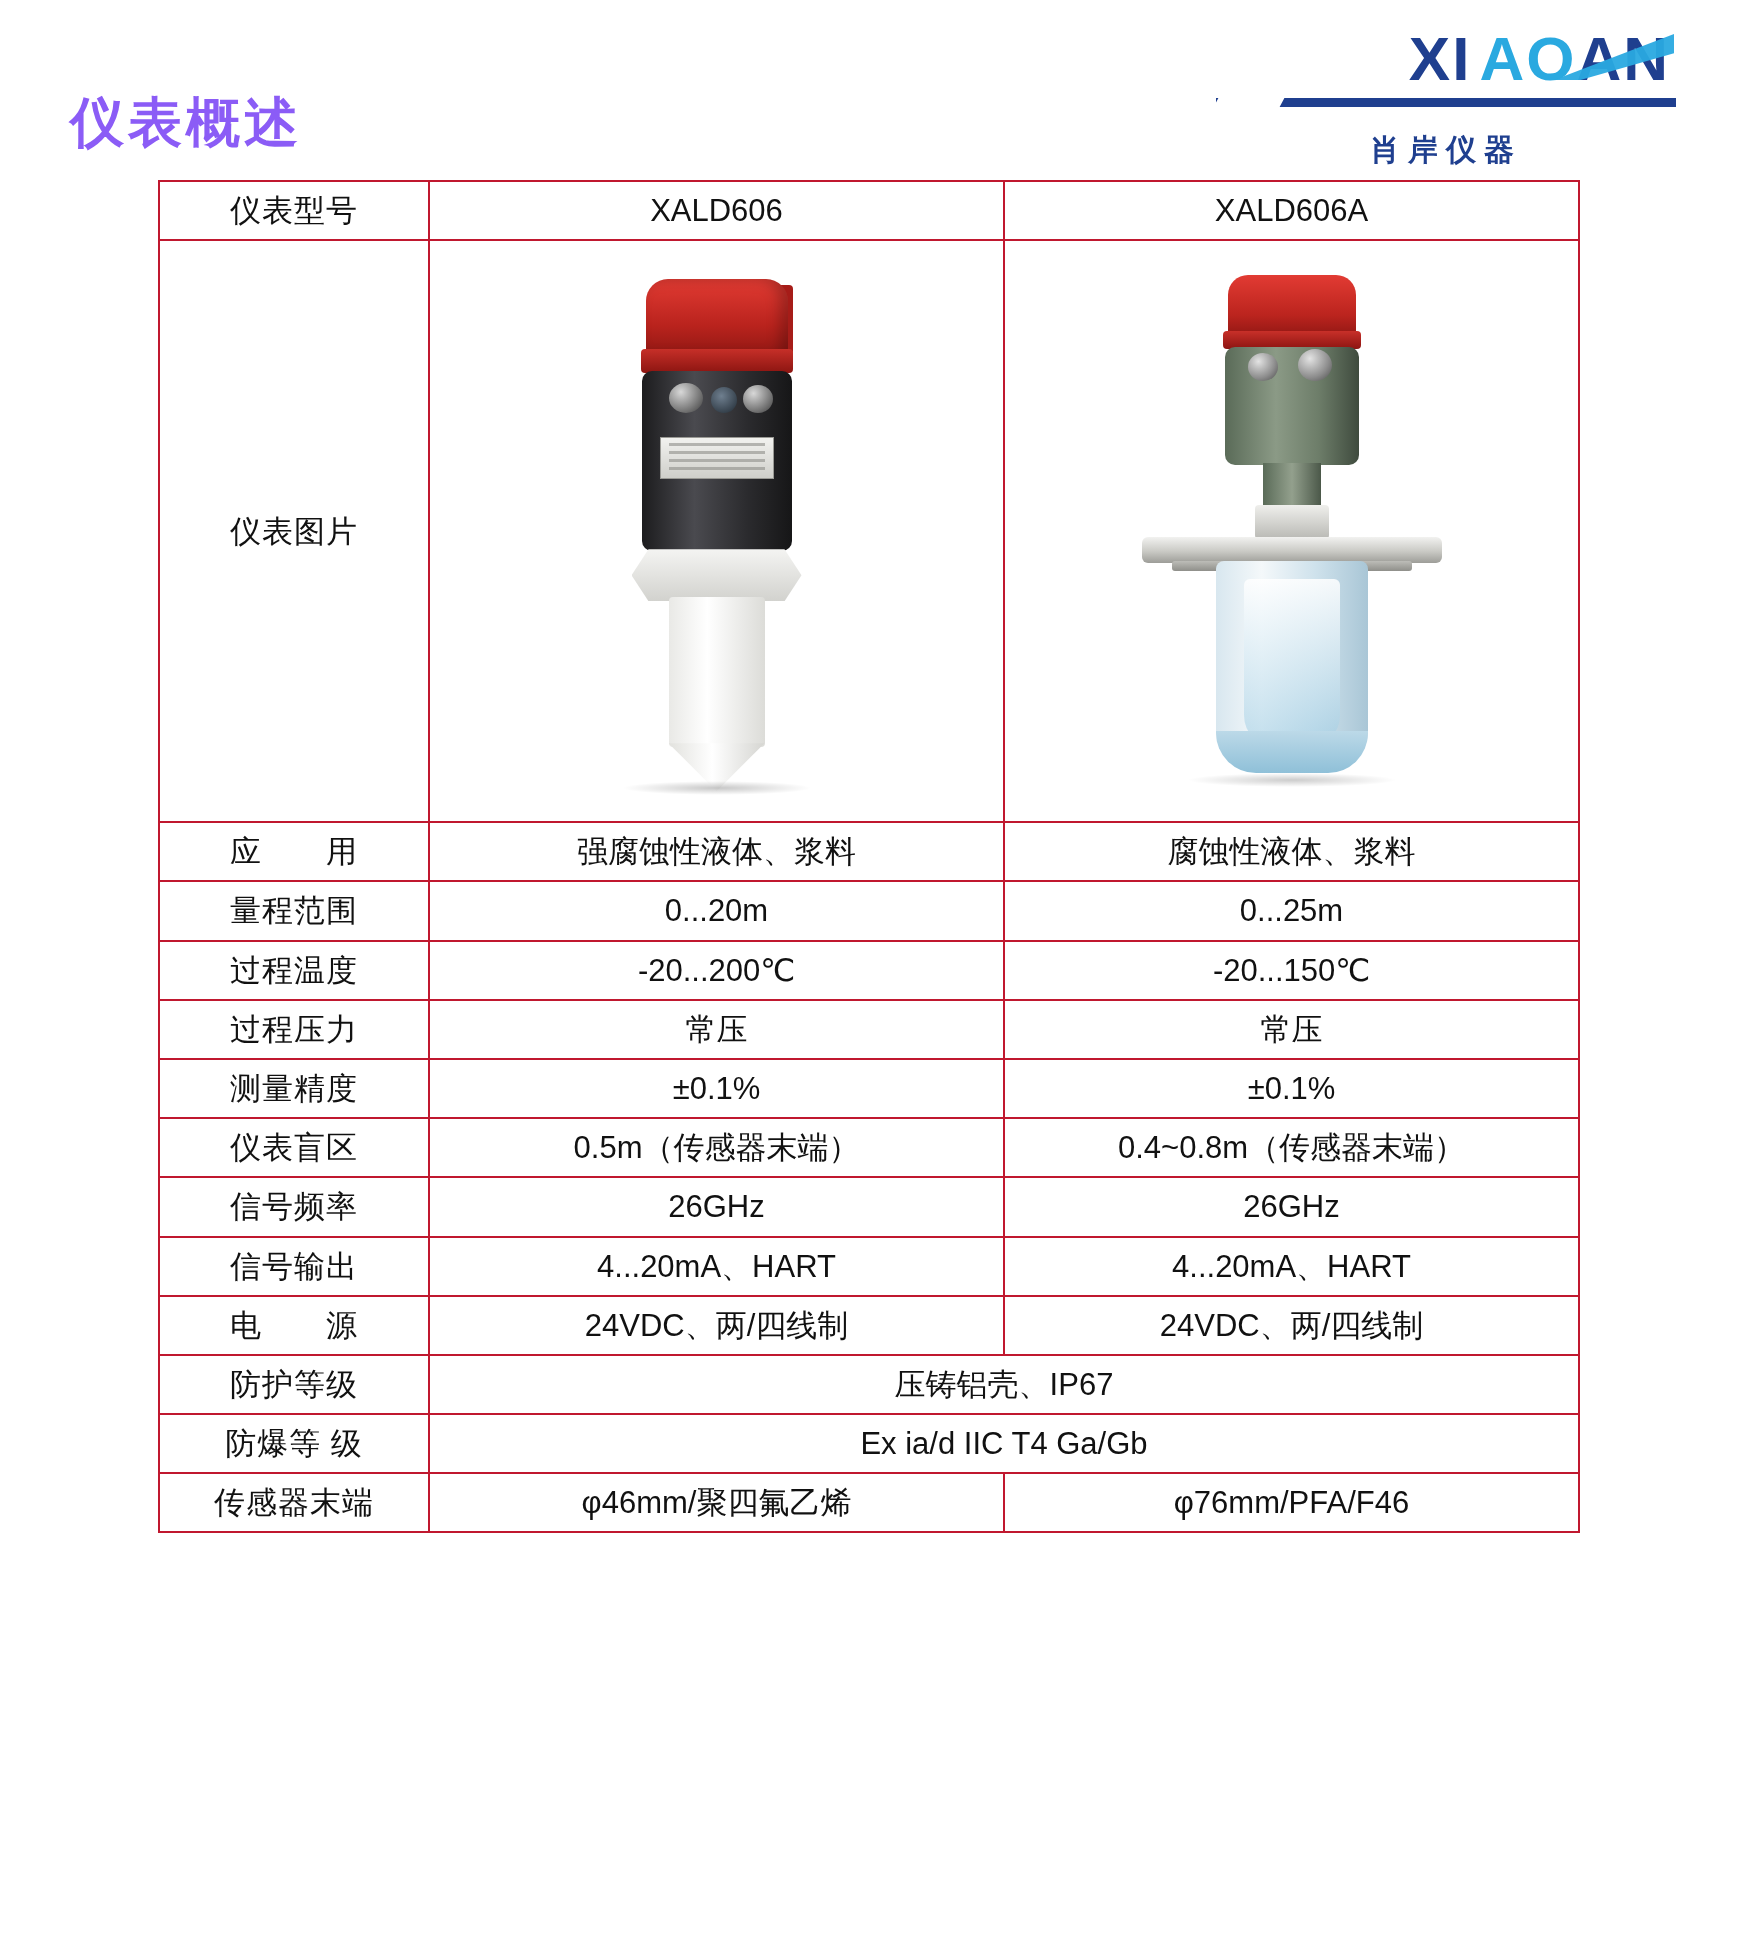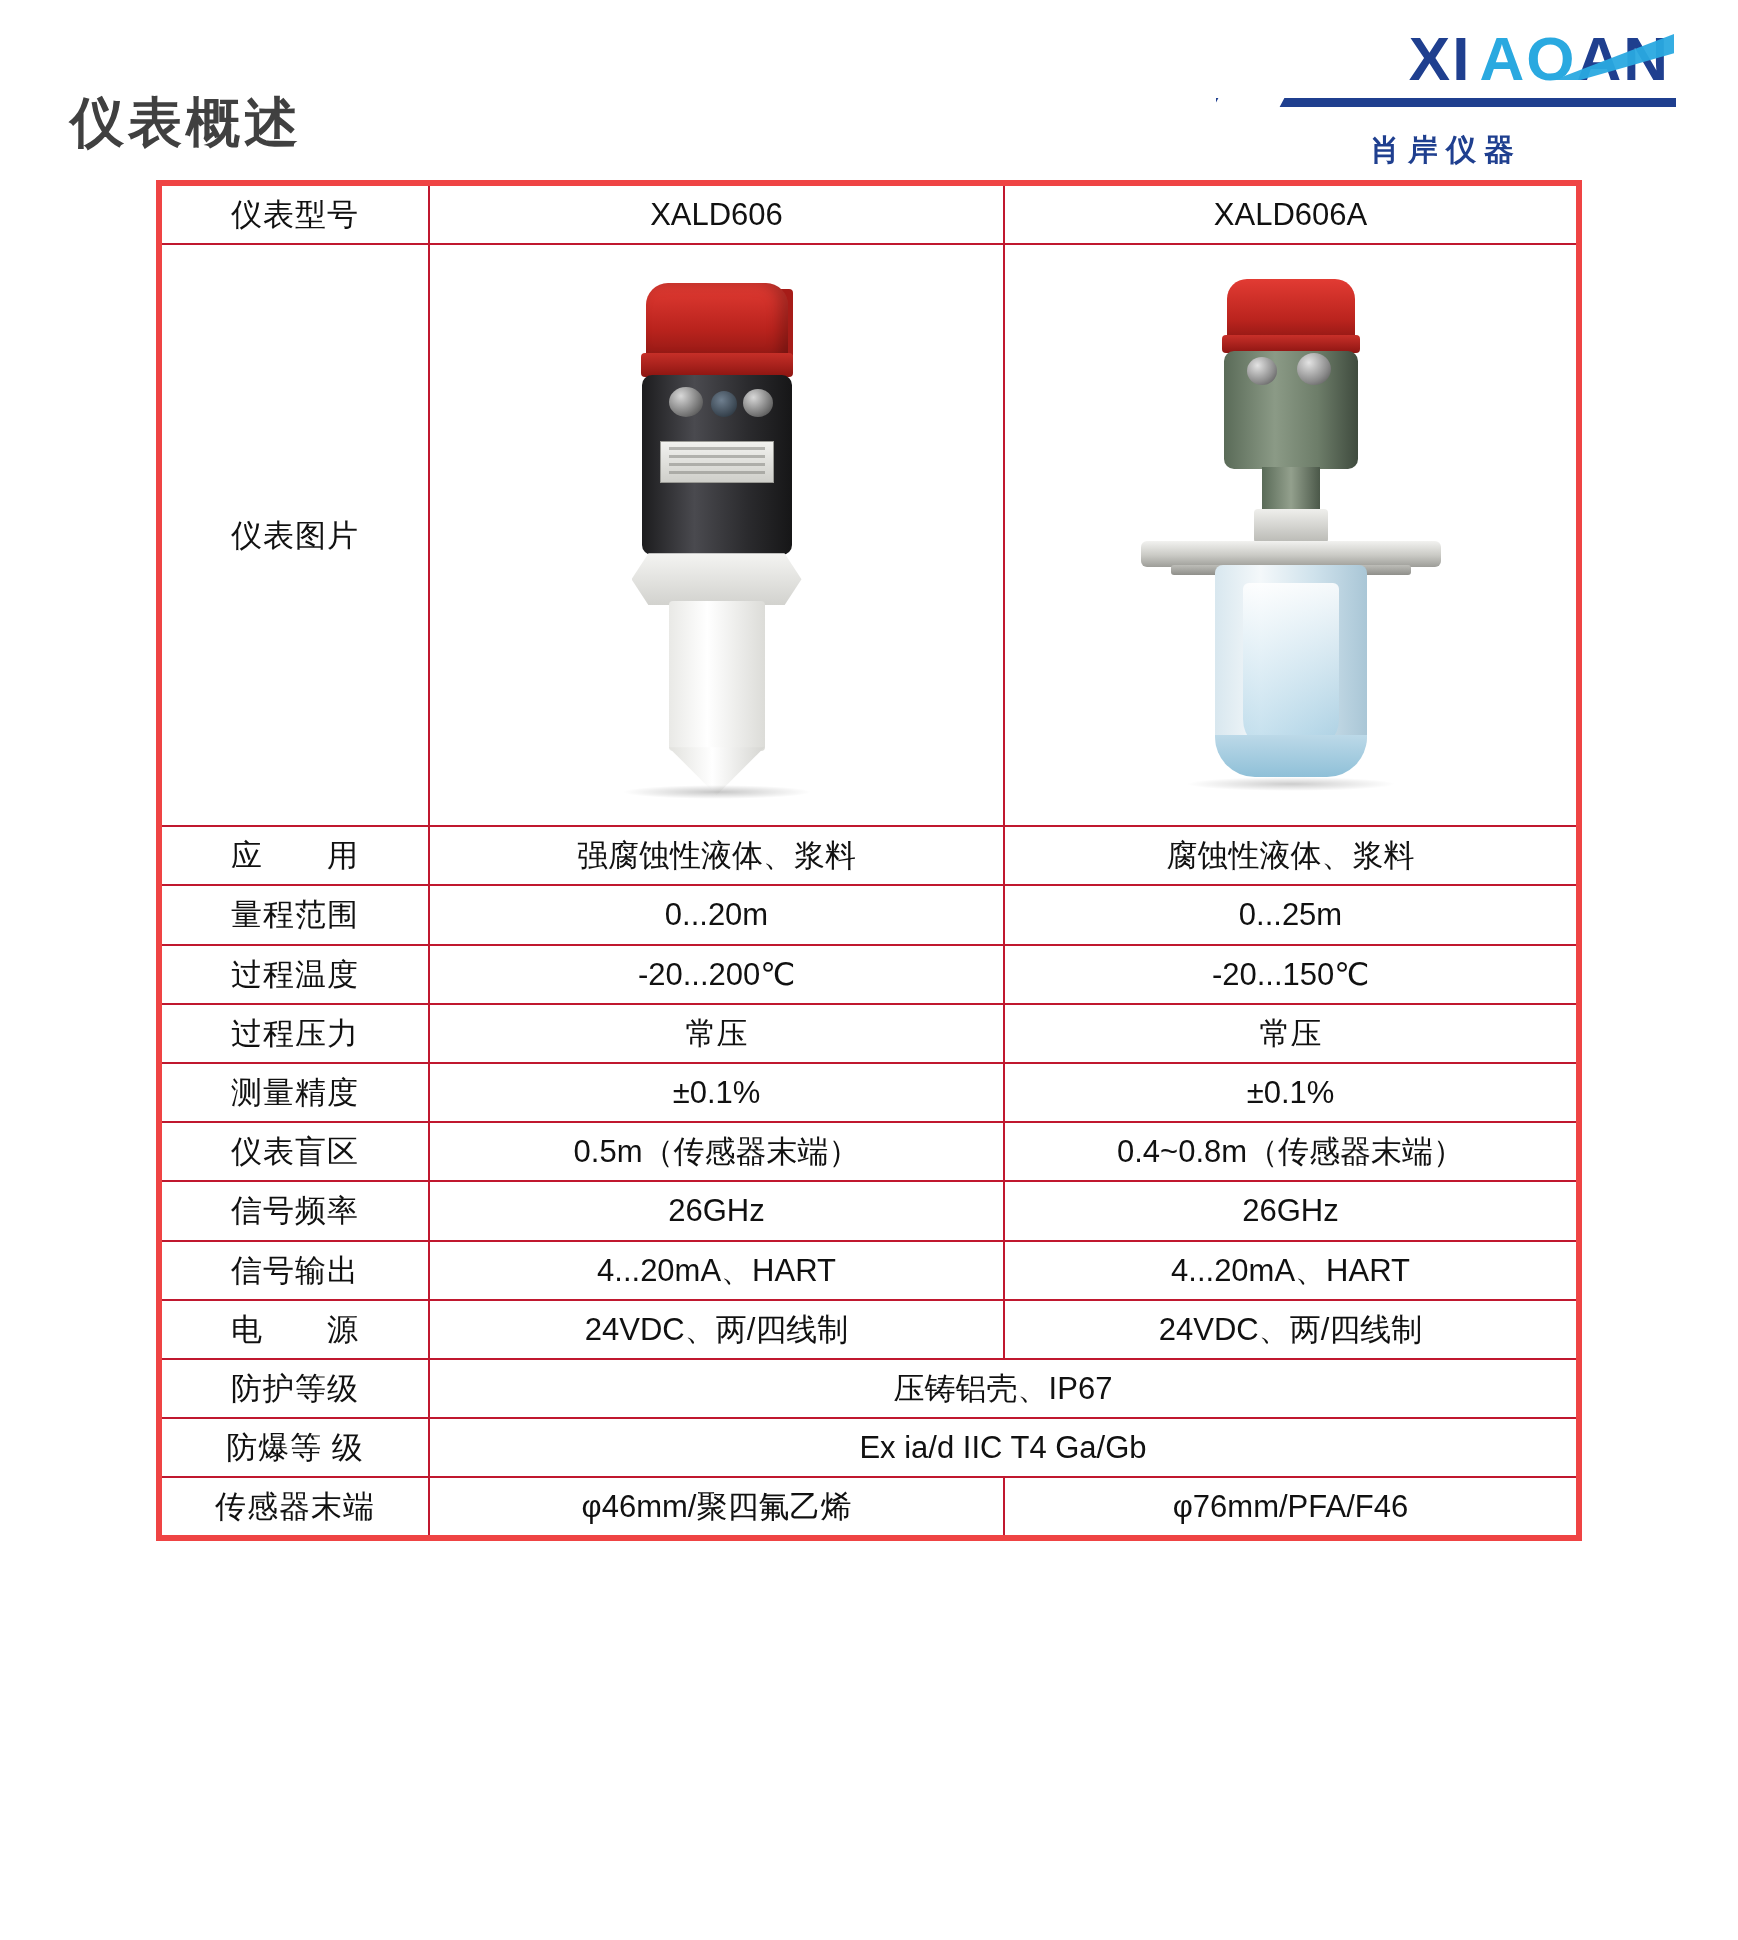--- a/index.html
+++ b/index.html
@@ -20,21 +20,21 @@
   .page-header {
     position: relative;
     height: 180px;
   }
   .page-title {
     position: absolute;
     left: 70px;
     top: 95px;
     font-size: 54px;
     font-weight: bold;
-    color: #404040;
+    color: #8b5cf6;
     letter-spacing: 4px;
     line-height: 1;
   }
 
   .logo-block {
     position: absolute;
     right: 62px;
     top: 28px;
     width: 460px;
     height: 130px;
@@ -83,21 +83,21 @@
     clip-path: polygon(0 100%, 100% 0, 100% 42%, 22% 100%);
     opacity: .95;
   }
 
   
   .spec-table {
     border-collapse: collapse;
     margin: 0 auto;
     width: 1420px;
     table-layout: fixed;
-    border: 6px solid #ef4444;
+    border: 2px solid #ef4444;
   }
   .spec-table td {
     border: 2px solid #c0182f;
     text-align: center;
     vertical-align: middle;
     font-size: 31px;
     color: #111;
     padding: 10px 6px;
     line-height: 1.2;
   }

